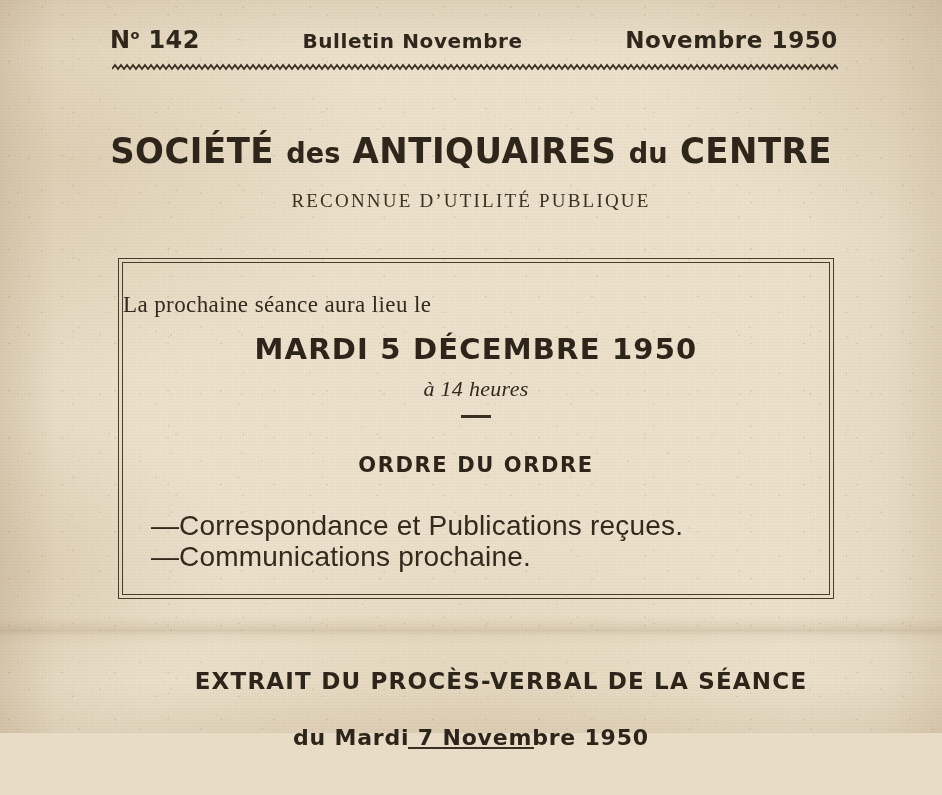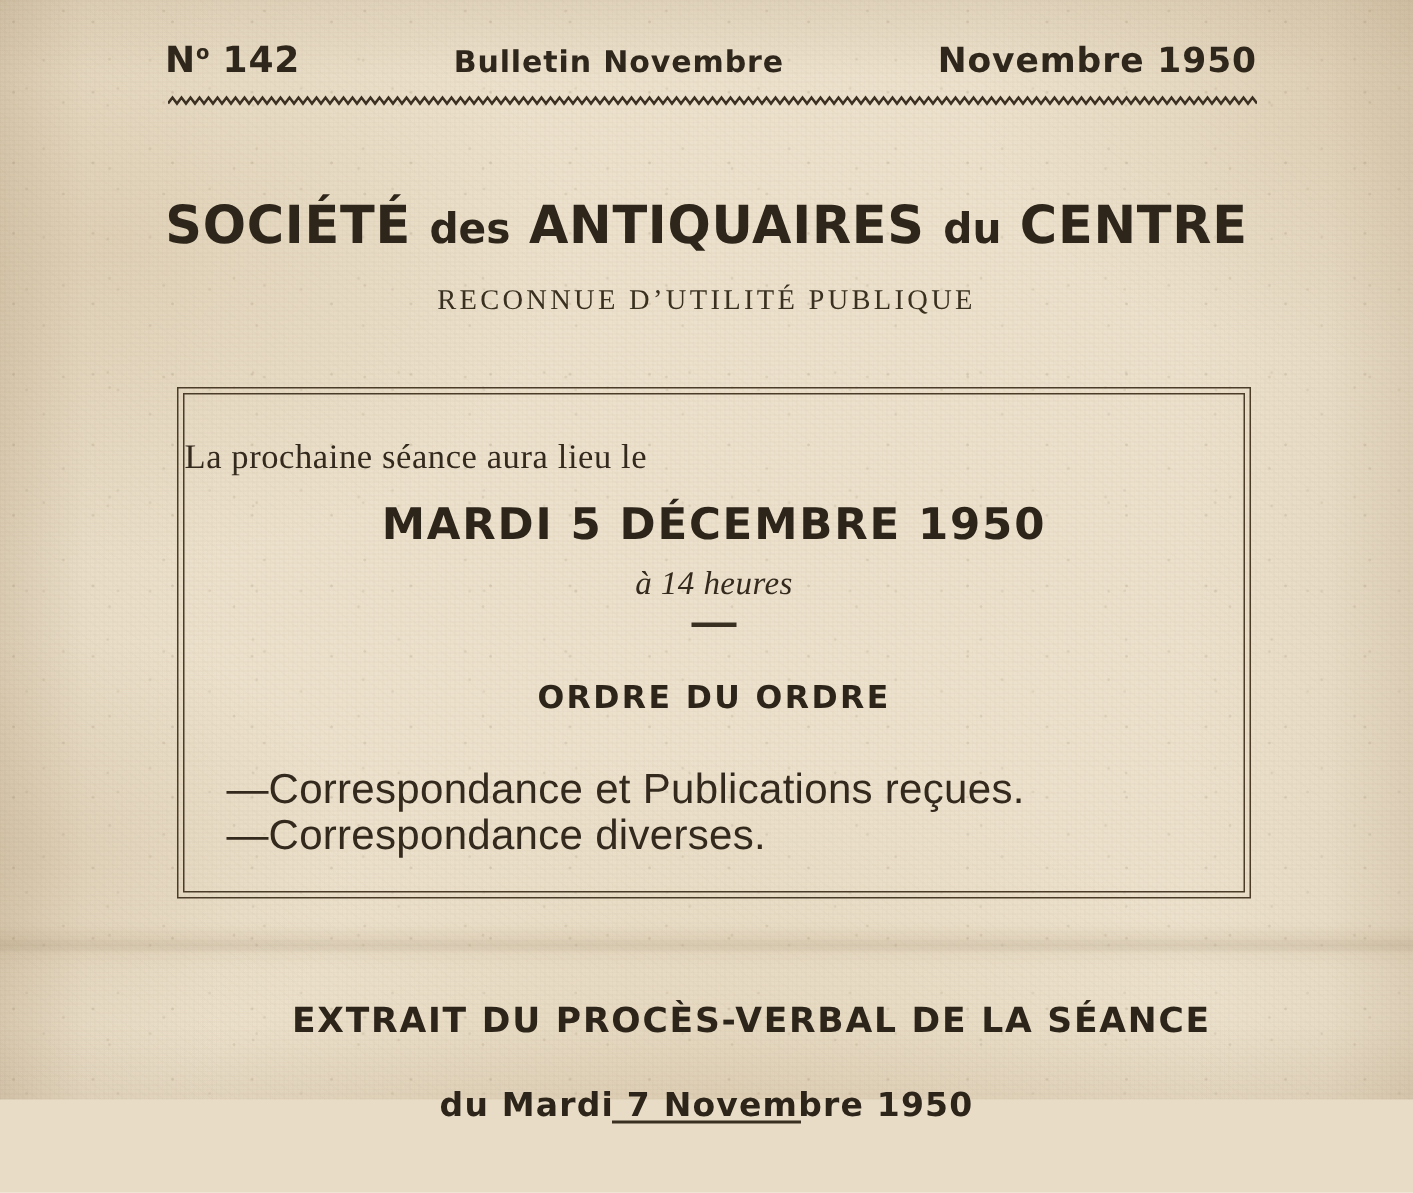--- a/index.html
+++ b/index.html
@@ -315,21 +315,21 @@
         <div class="next-session">La prochaine séance aura lieu le</div>
         <div class="session-date">MARDI 5 DÉCEMBRE 1950</div>
         <div class="session-time">à 14 heures</div>
 
         <div class="mini-dash"></div>
 
         <div class="agenda-heading">ORDRE DU ORDRE</div>
 
         <ul class="agenda-list">
           <li class="agenda-item"><span class="dash">—</span><span>Correspondance et Publications reçues.</span></li>
-          <li class="agenda-item"><span class="dash">—</span><span>Correspondance diverses.</span></li>
+          <li class="agenda-item"><span class="dash">—</span><span>Communications prochaine.</span></li>
         </ul>
 
       </div>
     </div>
 
     <div class="extract-title">EXTRAIT DU PROCÈS-VERBAL DE LA SÉANCE</div>
     <div class="extract-date">du Mardi 7 Novembre 1950</div>
     <div class="bottom-rule"></div>
 
   </div>

